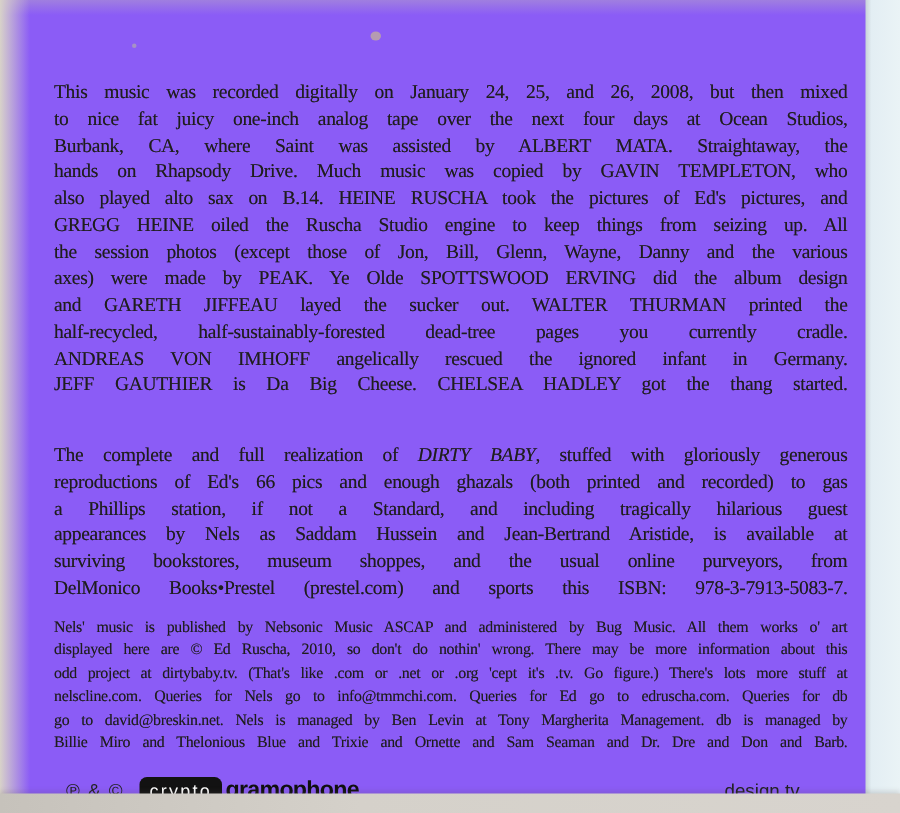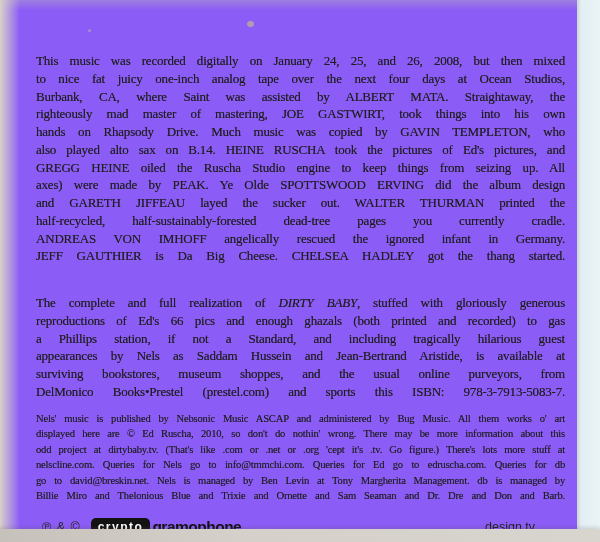--- a/index.html
+++ b/index.html
@@ -29,44 +29,44 @@
   .p2{top:294px;}
   .fine{top:411px;font-size:10.6px;letter-spacing:-0.2px;text-shadow:0 0 .3px rgba(20,18,15,.5);}
   .fine .line{line-height:15.4px;text-align:justify;text-align-last:justify;}
   .it{font-style:italic;}
 
   
   .footer{position:absolute;left:0;top:504px;width:577px;display:flex;align-items:center;
     justify-content:center;font-family:"Liberation Sans","DejaVu Sans",sans-serif;
     font-size:12.5px;color:#222;}
   .rights{letter-spacing:1px;margin-right:10px;}
-  .badge{background:#121212;color:#fff;font-weight:700;font-size:12px;letter-spacing:1.5px;
+  .badge{background:#121212;color:#fff;font-weight:400;font-size:12px;letter-spacing:1.5px;
     padding:2px 7px 3px;border-radius:5px;margin-right:2px;}
   .logo{font-weight:700;font-size:15.5px;letter-spacing:-0.5px;color:#101010;margin-right:22px;}
   .addr{margin-right:24px;margin-top:32px;}
   .site{margin-right:0;}
 </style>
 </head>
 <body>
 
 <div class="scan">
 
   <div class="edge-top"></div>
   <div class="edge-left"></div>
   <div class="speck"></div>
   <div class="speck2"></div>
 
   <div class="block para p1">
       <div class="line"><span>This music was recorded digitally on January 24, 25, and 26, 2008, but then mixed</span></div>
       <div class="line"><span>to nice fat juicy one-inch analog tape over the next four days at Ocean Studios,</span></div>
       <div class="line"><span>Burbank, CA, where Saint was assisted by ALBERT MATA.  Straightaway, the</span></div>
-      <div class="line"><span>righteously mad master of mastering, JOE GASTWIRT, took things into his own</span></div>
       <div class="line"><span>hands on Rhapsody Drive.  Much music was copied by GAVIN TEMPLETON, who</span></div>
       <div class="line"><span>also played alto sax on B.14.  HEINE RUSCHA took the pictures of Ed's pictures, and</span></div>
       <div class="line"><span>GREGG HEINE oiled the Ruscha Studio engine to keep things from seizing up.  All</span></div>
+      <div class="line"><span>the session photos (except those of Jon, Bill, Glenn, Wayne, Danny and the various</span></div>
       <div class="line"><span>axes) were made by PEAK.  Ye Olde SPOTTSWOOD ERVING did the album design</span></div>
       <div class="line"><span>and GARETH JIFFEAU layed the sucker out.  WALTER THURMAN printed the</span></div>
       <div class="line"><span>half-recycled, half-sustainably-forested dead-tree pages you currently cradle.</span></div>
       <div class="line"><span>ANDREAS VON IMHOFF angelically rescued the ignored infant in Germany.</span></div>
       <div class="line"><span>JEFF GAUTHIER is Da Big Cheese.  CHELSEA HADLEY got the thang started.</span></div>
     </div>
 
   <div class="block para p2">
       <div class="line"><span>The complete and full realization of </span><span class="it">DIRTY BABY</span><span>, stuffed with gloriously generous</span></div>
       <div class="line"><span>reproductions of Ed's 66 pics and enough ghazals (both printed and recorded) to gas</span></div>

